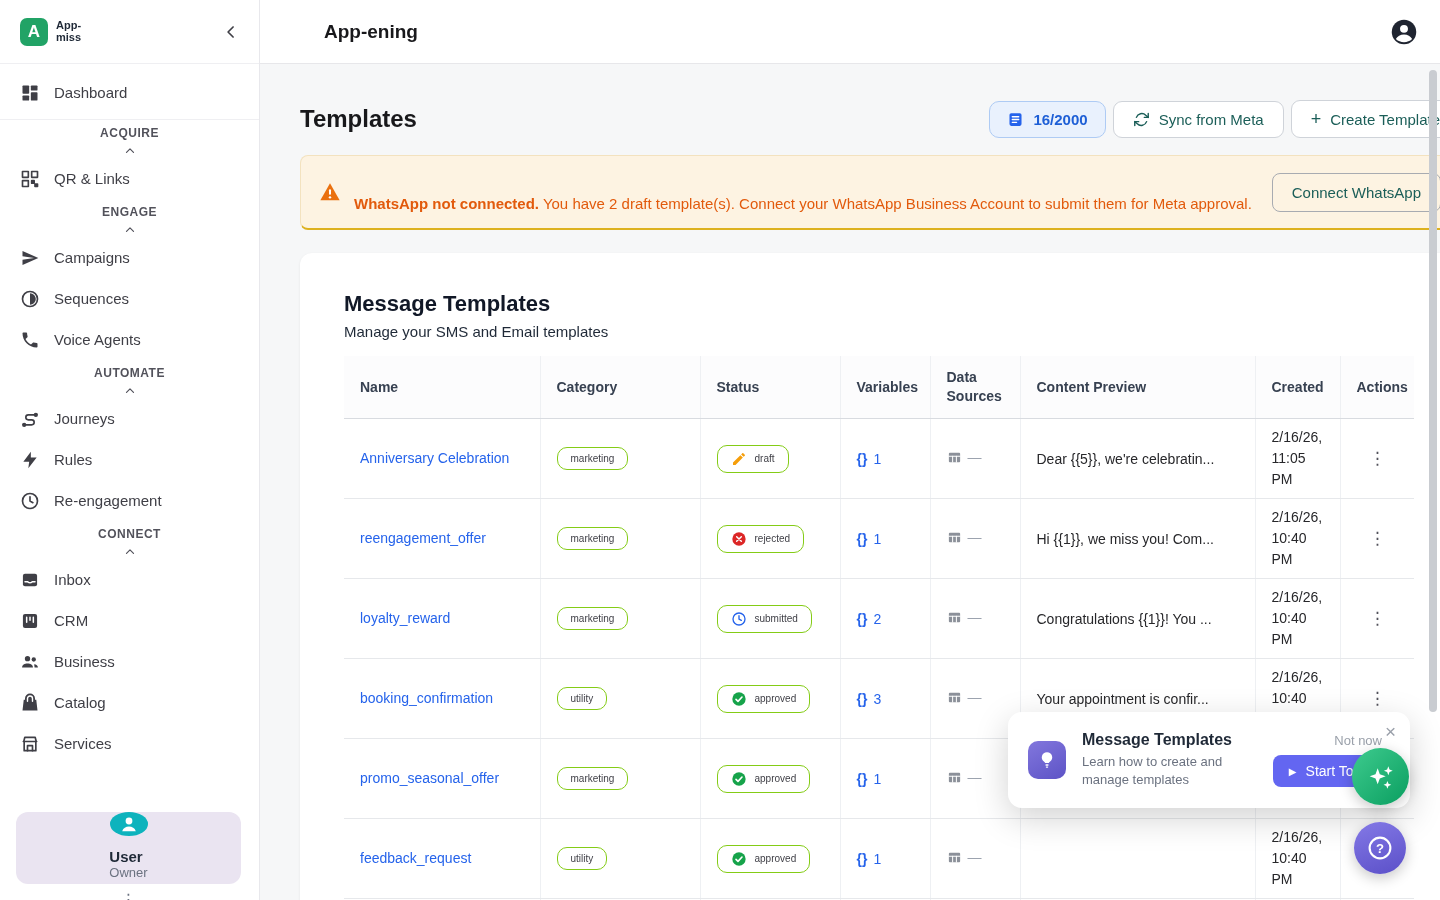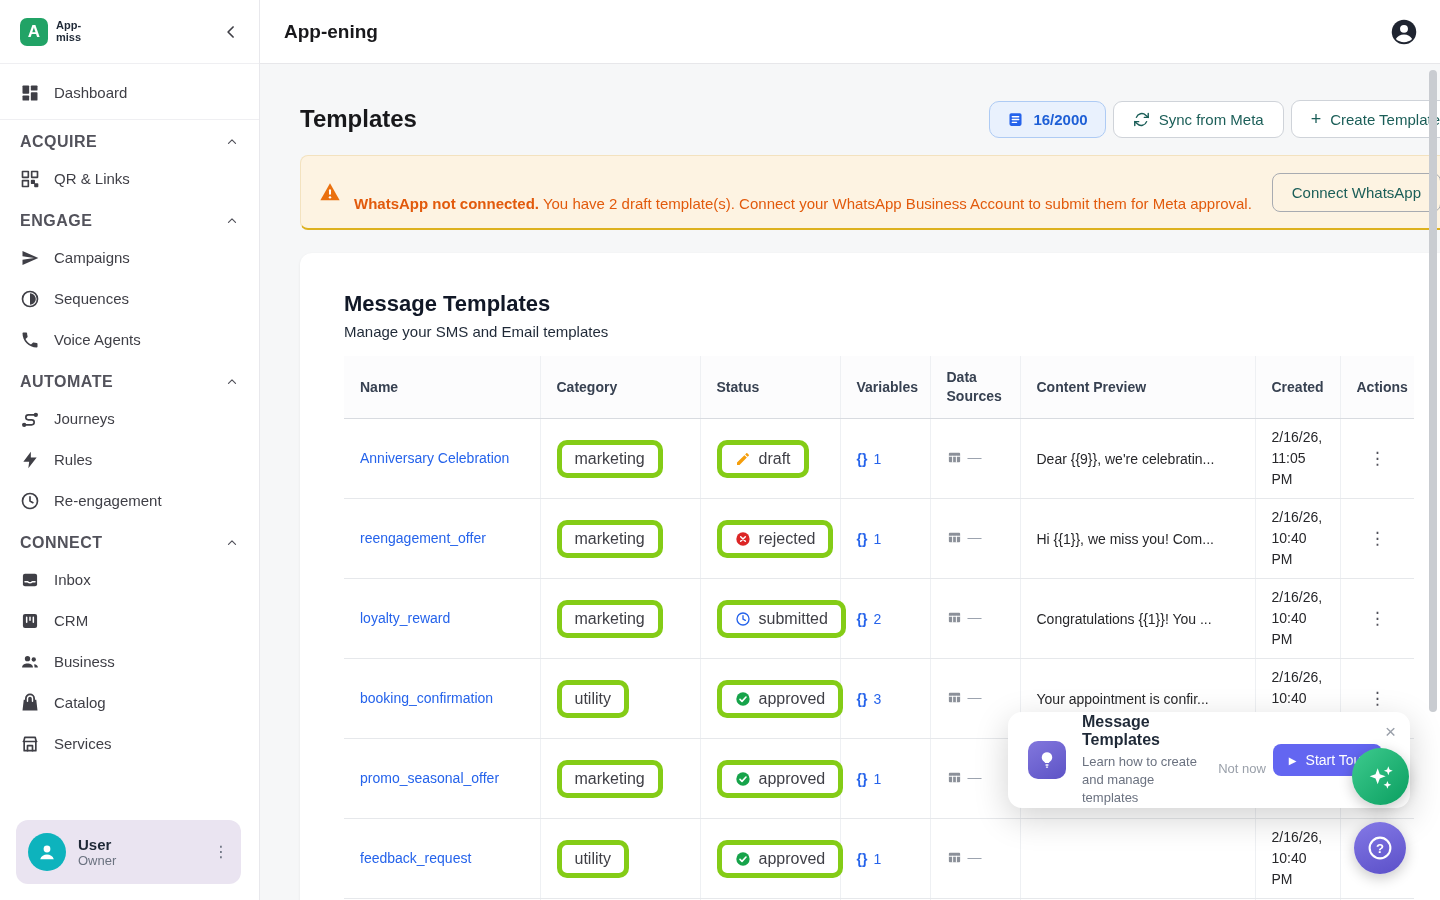--- a/index.html
+++ b/index.html
@@ -10,35 +10,35 @@
   .sidebar { position:absolute; left:0; top:0; width:260px; height:900px; background:#fff; border-right:1px solid #e8e8ec; z-index:40; }
   .side-head { height:64px; display:flex; align-items:center; justify-content:space-between; padding:0 18px 0 20px; border-bottom:1px solid #efeff2; }
   .logo-wrap { display:flex; align-items:center; gap:8px; }
   .logo-tile { width:28px; height:28px; border-radius:7px; background:#21a366; display:flex; align-items:center; justify-content:center; color:#fff; font-weight:bold; font-size:17px; }
   .logo-text { font-size:11px; font-weight:bold; line-height:1.05; color:#1f2937; }
   .collapse-btn { color:#3f3f46; display:flex; cursor:pointer; }
   .side-divider { height:1px; background:#efeff2; margin:6px 0; }
   .side-nav { padding-top:8px; }
   .side-item { height:41px; display:flex; align-items:center; gap:14px; padding:0 20px; font-size:15px; color:#3f3f46; cursor:pointer; }
   .side-item .icn { color:#3f3f46; }
-  .side-label { height:32px; margin-top:6px; display:flex; align-items:center; justify-content:space-between; padding:0 20px; font-size:16px; font-weight:bold; letter-spacing:.5px; color:#52525b; }
+  .side-label { height:32px; margin-top:6px; display:flex; align-items:center; justify-content:space-between; padding:0 20px; font-size:12px; font-weight:bold; letter-spacing:.5px; color:#52525b;flex-direction:column; }
   .icn { width:20px; height:20px; display:inline-flex; align-items:center; justify-content:center; flex:0 0 auto; }
   .icn svg { width:100%; height:100%; }
   .icn.sm { width:14px; height:14px; }
-  .user-card { position:absolute; left:16px; right:18px; bottom:16px; height:64px; background:#eae4f1; border-radius:12px; display:flex; align-items:center; gap:12px; padding:0 12px; }
+  .user-card { position:absolute; left:16px; right:18px; bottom:16px; height:72px; background:#eae4f1; border-radius:12px; display:flex; align-items:center; gap:12px; padding:0 12px;flex-direction:column; }
   .avatar { width:38px; height:38px; border-radius:50%; background:#0db3bd; display:flex; align-items:center; justify-content:center; }
   .avatar svg { width:24px; height:24px; }
   .user-meta { flex:1; }
   .user-name { font-size:15px; font-weight:bold; color:#1f2937; }
   .user-role { font-size:13px; color:#6b7280; }
   .dots { color:#6b7280; font-size:16px; letter-spacing:0; line-height:1; cursor:pointer; }
 
   
   .topbar { position:absolute; left:260px; top:0; width:1180px; height:64px; background:#fff; border-bottom:1px solid #e7e7ea; display:flex; align-items:center; justify-content:space-between; padding:0 22px 0 24px; z-index:30; }
-  .topbar-title { font-size:19px; font-weight:bold; color:#18181b; }
+  .topbar-title { font-size:19px; font-weight:bold; color:#18181b;margin-left:40px; }
   .account-btn { width:28px; height:28px; cursor:pointer; }
 
   
   .main { position:absolute; left:260px; top:64px; width:1180px; height:836px; padding:36px 0 0 40px; }
   .page-head { width:1160px; display:flex; align-items:center; justify-content:space-between; }
   .page-title { font-size:24px; font-weight:bold; color:#18181b; }
   .head-actions { display:flex; align-items:center; gap:7px; }
   .quota-badge { display:flex; align-items:center; gap:9px; background:#e9f1fd; border:1px solid #aecbf4; border-radius:10px; padding:9px 17px; font-size:15px; font-weight:bold; color:#1e5fd6; cursor:pointer; }
   .btn-outline { display:flex; align-items:center; gap:9px; background:#fff; border:1px solid #cfd3d9; border-radius:9px; padding:9px 19px; font-size:15px; font-weight:500; color:#1b5e58; white-space:nowrap; cursor:pointer; }
   .btn-outline .plus { font-size:18px; line-height:1; color:#1b5e58; }
@@ -54,39 +54,39 @@
   
   .card { width:1160px; margin-top:23px; background:#fff; border-radius:12px; box-shadow:0 1px 3px rgba(0,0,0,.07); padding:38px 44px 0; height:660px; overflow:hidden; }
   .card-title { font-size:22px; font-weight:bold; color:#111827; }
   .card-sub { font-size:15px; color:#1f2937; margin-top:6px; }
   table.tpl { border-collapse:collapse; table-layout:fixed; width:1070px; margin-top:16px; }
   table.tpl th { background:#fcfcfd; text-align:left; font-size:14px; font-weight:bold; color:#374151; padding:12px 16px; border-bottom:1px solid #d8dbe0; vertical-align:middle; line-height:1.35; }
   table.tpl th:not(:last-child), table.tpl td:not(:last-child) { border-right:1px solid #eef0f3; }
   table.tpl td { padding:8px 16px; border-bottom:1px solid #e6e8eb; height:61px; vertical-align:middle; font-size:14px; color:#27272a; }
   tr.first td { height:60px; }
   a.name-link { color:#2563eb; text-decoration:none; font-size:14px; line-height:1.45; cursor:pointer; }
-  .chip { display:inline-flex; align-items:center; gap:8px; border:5px solid #84cc16; border-radius:10px; background:#fff; padding:5px 13px; font-size:16px; color:#3f3f46; }
+  .chip { display:inline-flex; align-items:center; gap:8px; border:1px solid #84cc16; border-radius:10px; background:#fff; padding:5px 13px; font-size:10px; color:#3f3f46; }
   .chip .icn { width:16px; height:16px; }
   .vars { display:inline-flex; align-items:center; gap:6px; color:#2563eb; font-size:14px; cursor:pointer; }
   .vars .braces { font-weight:bold; font-size:14px; }
   .ds-cell { display:inline-flex; align-items:center; gap:6px; color:#9ca3af; }
   .ds-cell .icn { width:15px; height:15px; color:#8b9099; }
   .prev-cell { white-space:nowrap; overflow:hidden; }
   .created-cell { white-space:pre-line; font-size:13px; color:#3f3f46; line-height:1.5; }
   .actions-cell { text-align:center; }
   .row-dots { font-size:17px; color:#52525b; letter-spacing:0; cursor:pointer; display:inline-block; line-height:.62; }
 
   
   .popup { position:absolute; left:1008px; top:712px; width:402px; height:96px; background:#fff; border-radius:14px; box-shadow:0 10px 34px rgba(0,0,0,.18); z-index:50; display:flex; align-items:center; gap:16px; padding:0 20px 0 20px; }
   .popup-icn { width:38px; height:38px; border-radius:10px; background:linear-gradient(150deg,#8277dd,#5d53c6); display:flex; align-items:center; justify-content:center; flex:0 0 auto; }
   .popup-icn svg { width:22px; height:22px; }
   .popup-txt { flex:1; }
   .popup-title { font-size:16px; font-weight:bold; color:#1f2937; }
   .popup-body { font-size:13px; color:#6b7280; margin-top:4px; line-height:1.4; max-width:170px; }
-  .popup-right { display:flex; align-items:flex-end; gap:7px; margin-right:8px; }
+  .popup-right { display:flex; flex-direction:column; align-items:flex-end; gap:7px; margin-right:8px; }
   .notnow { font-size:13px; color:#9aa0aa; cursor:pointer; }
   .start-btn { background:#6366f1; color:#fff; border:none; border-radius:8px; padding:8px 16px; font-size:14px; display:flex; align-items:center; gap:9px; cursor:pointer; }
   .start-btn .play { font-size:10px; }
   .popup-close { position:absolute; top:10px; right:14px; font-size:19px; color:#9aa0aa; cursor:pointer; line-height:1; }
   .fab { position:absolute; border-radius:50%; display:flex; align-items:center; justify-content:center; z-index:60; cursor:pointer; box-shadow:0 4px 14px rgba(0,0,0,.22); }
   .fab-green { left:1352px; top:748px; width:57px; height:57px; background:linear-gradient(135deg,#3ecb8e,#0a9e60); }
   .fab-green svg { width:32px; height:32px; }
   .fab-purple { left:1354px; top:822px; width:52px; height:52px; background:linear-gradient(160deg,#8479e6,#5b50c8); }
   .fab-purple svg { width:30px; height:30px; }
   .scrollbar-thumb { position:absolute; right:3px; top:70px; width:8px; height:642px; border-radius:4px; background:#c9ccd1; z-index:70; }
@@ -379,21 +379,21 @@
               </span></td>
             <td><span class="ds-cell">
                 <span class="icn">
                   <svg viewBox="0 0 24 24" fill="none" stroke="currentColor" stroke-width="2" stroke-linecap="round" stroke-linejoin="round">
                     <rect x="3" y="4.5" width="18" height="15" rx="1.5" fill="currentColor" stroke="none"></rect>
                     <path d="M3 10h18M9 10v9.5M15 10v9.5" stroke="#fff" stroke-width="1.6"></path>
                   </svg>
                 </span>
                 <span>—</span>
               </span></td>
-            <td class="prev-cell">Dear {{9}}, we're celebratin...</td>
+            <td class="prev-cell">Dear {{5}}, we're celebratin...</td>
             <td class="created-cell">2/16/26,
 11:05 PM</td>
             <td class="actions-cell"><span class="row-dots">⋮</span></td>
           </tr>
           <tr>
             <td><a class="name-link" href="#">reengagement_offer</a></td>
             <td><span class="chip">marketing</span></td>
             <td><span class="chip">
                 <span class="icn">
                   <svg viewBox="0 0 24 24">

